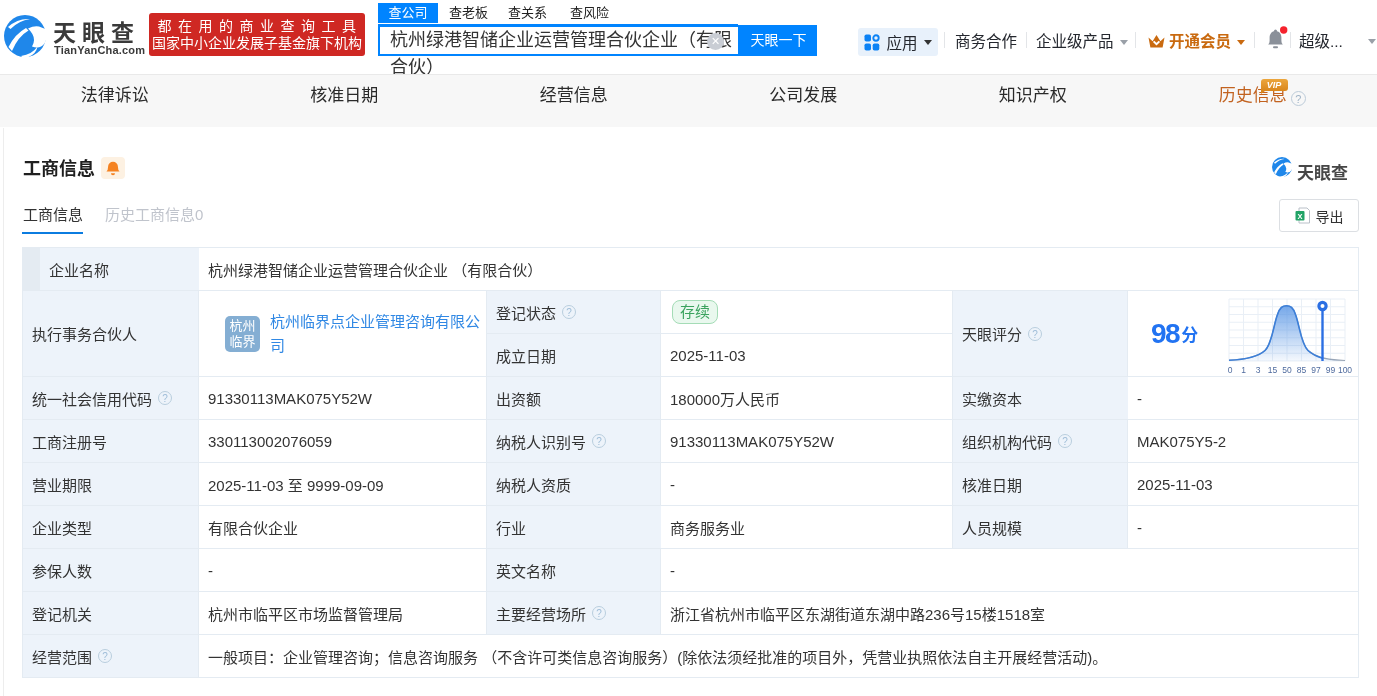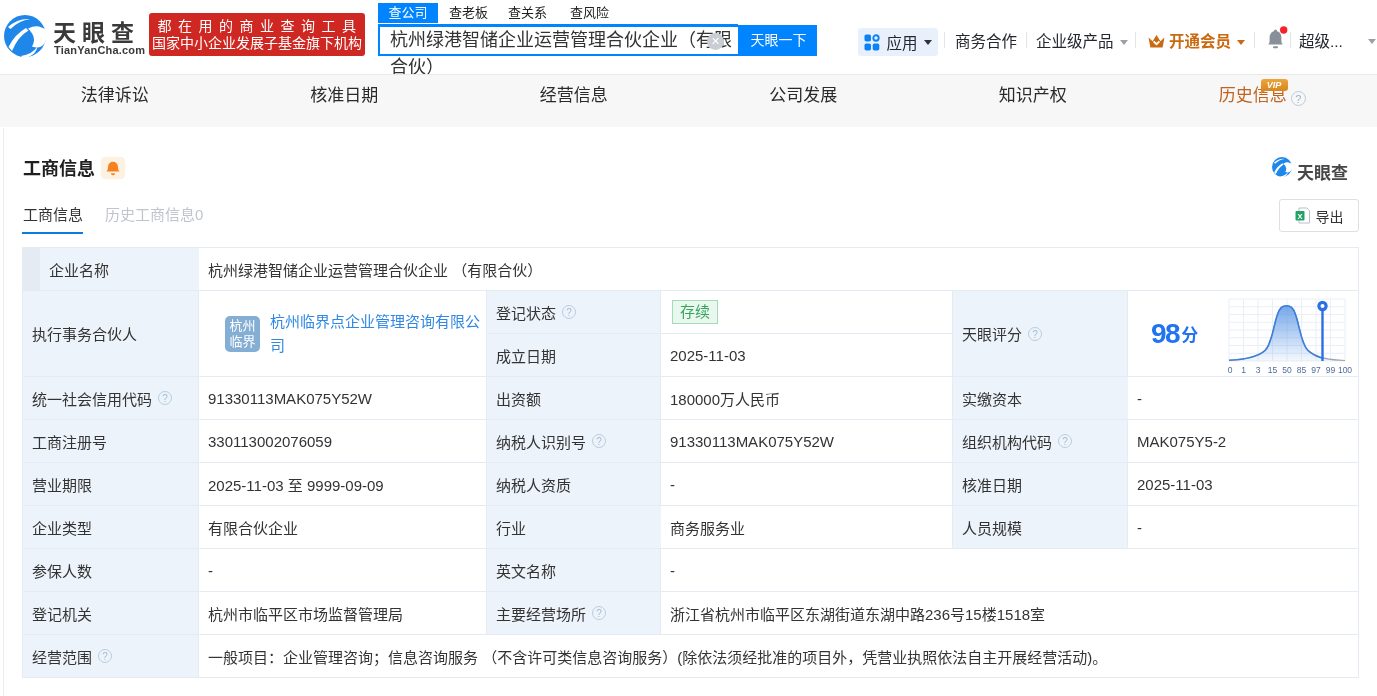--- a/index.html
+++ b/index.html
@@ -40,21 +40,21 @@
 .wmtxt { font-size:17px; font-weight:bold; color:#474747; }
 .subtab1 { left:23px; top:203px; font-size:15px; color:#333; }
 .subtab2 { left:105px; top:203px; font-size:15px; color:#c0c4cc; }
 .subline { left:22px; top:232px; width:61px; height:2px; background:#0b7ce0; }
 .exportbtn { left:1279px; top:199px; width:80px; height:33px; border:1px solid #dcdfe3; border-radius:3px; background:#fff; display:flex; align-items:center; justify-content:center; font-size:14px; color:#333; }
 
 .tbl { left:22px; top:247px; width:1337px; height:431px; background:#e4ebf2; }
 .c { position:absolute; background:#fff; display:flex; align-items:center; padding-left:9px; font-size:15px; color:#333; }
 .c.lb { background:#edf3fa; }
 .q { display:inline-block; flex:none; width:14px; height:14px; border-radius:50%; border:1px solid #b9cede; color:#9fbdd8; font-size:10px; text-align:center; line-height:13px; margin-left:6px; }
-.tag-green { display:inline-block; background:#e9f8ee; color:#3ca35f; border:1px solid #a4dcb6; font-size:15px; line-height:22px; padding:0 7px; border-radius:0; }
+.tag-green { display:inline-block; background:#e9f8ee; color:#3ca35f; border:1px solid #a4dcb6; font-size:15px; line-height:22px; padding:0 7px; border-radius:8px; }
 .blue { color:#3088e4; }
 .avatar { flex:none; width:35px; height:36px; background:#84aed3; color:#fff; border-radius:5px; font-size:13px; text-align:center; line-height:16px; padding-top:2px; margin-right:10px; }
 .score98 { color:#2173f2; font-weight:bold; font-size:28px; letter-spacing:-1.5px; }
 .fen { color:#2173f2; font-size:17px; font-weight:bold; margin-left:2px; }
 .leftline { left:3px; top:128px; width:1px; height:568px; background:#ededed; }
 </style>
 </head>
 <body>
 
 <svg class="abs" style="left:4px;top:15px" width="42" height="42" viewBox="0 0 42 42">

